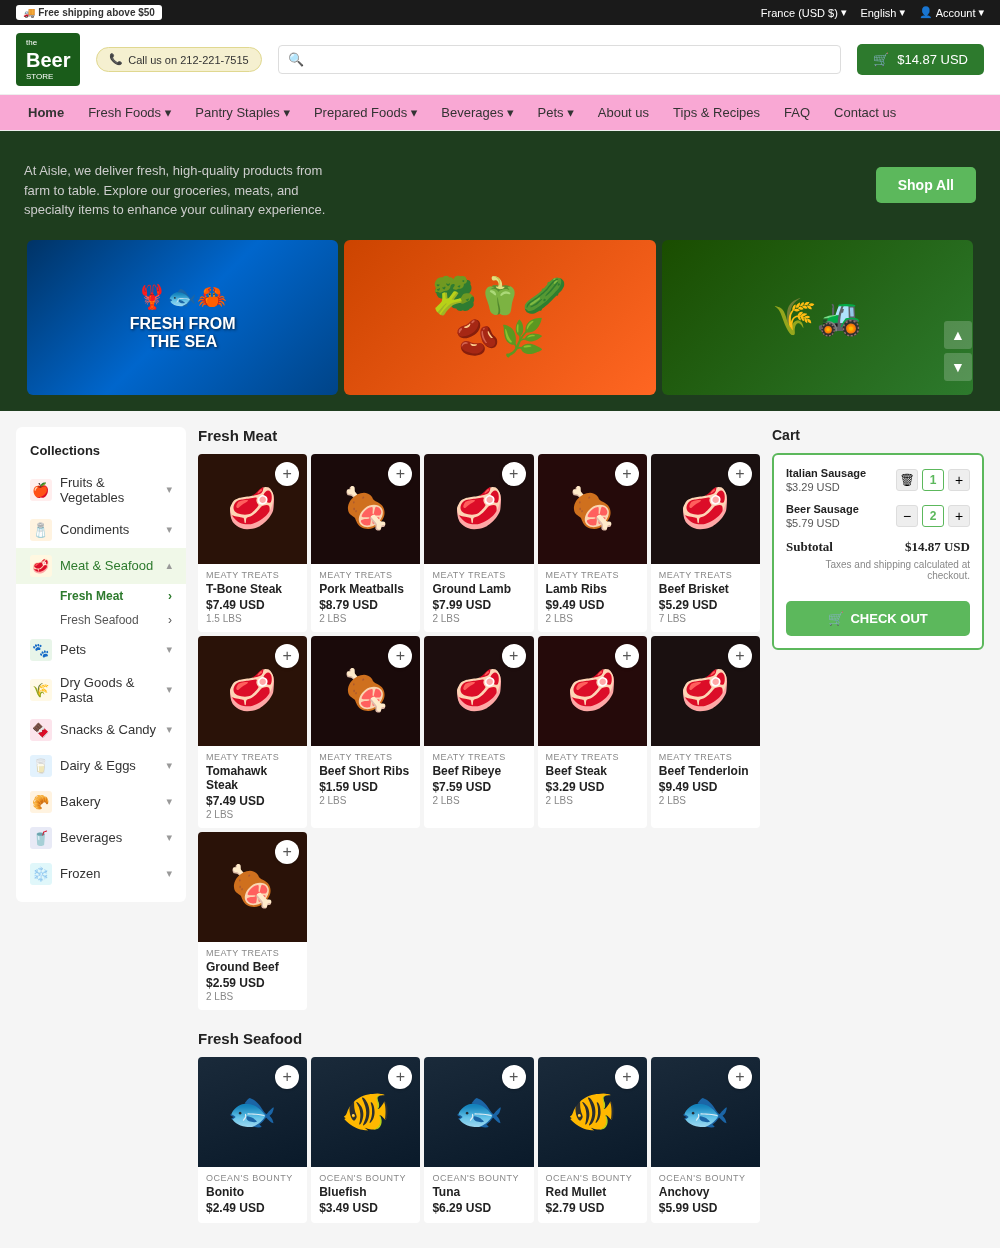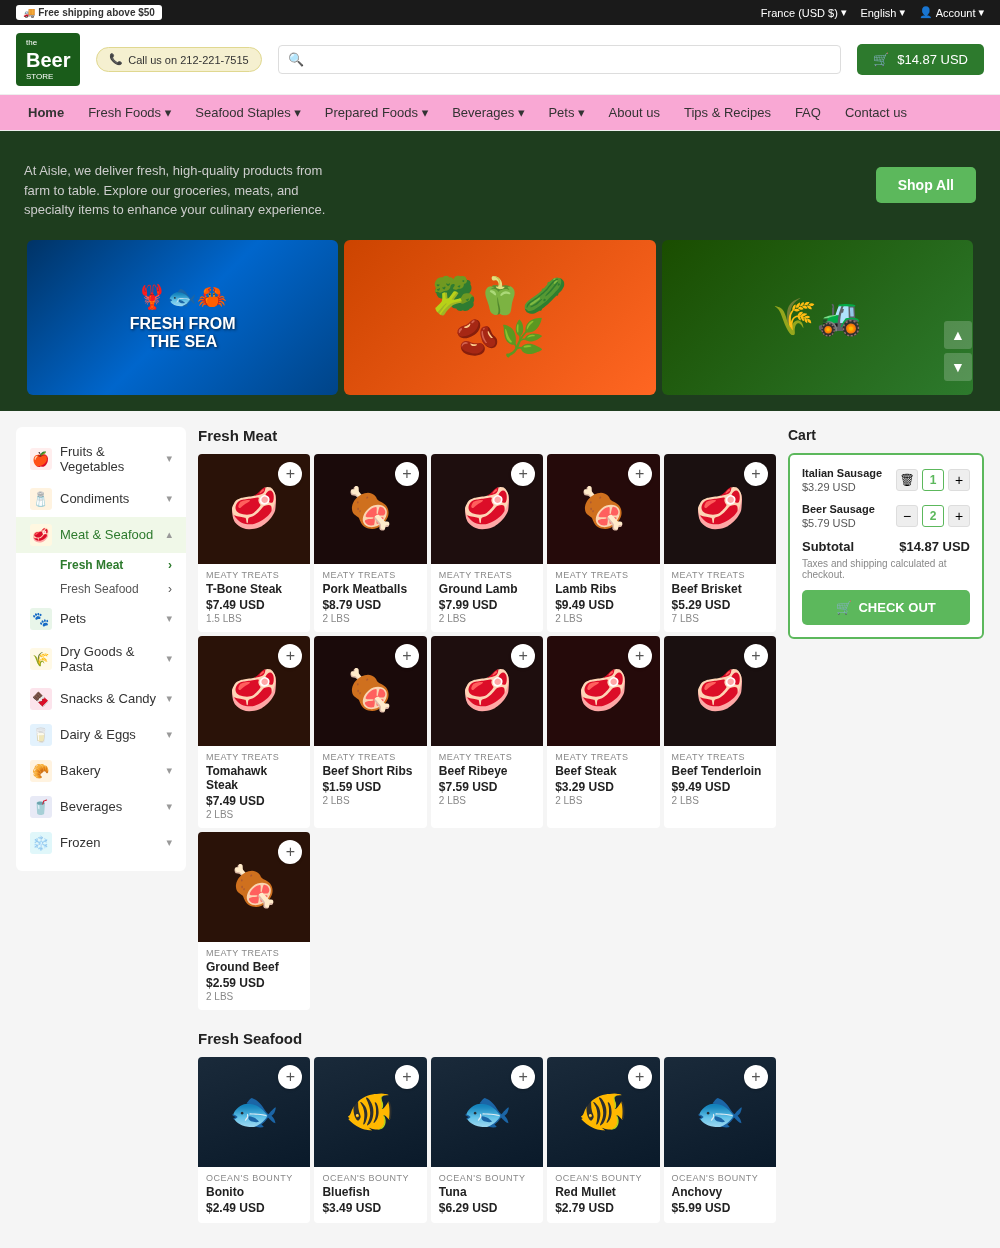--- a/index.html
+++ b/index.html
@@ -64,32 +64,32 @@
     .product-card { background: #fff; border-radius: 4px; overflow: hidden; position: relative; }
     .product-img { width: 100%; height: 110px; background: #1a1a1a; position: relative; overflow: hidden; display: flex; align-items: center; justify-content: center; }
     .add-btn { position: absolute; top: 8px; right: 8px; background: #fff; border: none; border-radius: 50%; width: 24px; height: 24px; font-size: 16px; cursor: pointer; color: #555; display: flex; align-items: center; justify-content: center; box-shadow: 0 1px 3px rgba(0,0,0,0.2); }
     .product-info { padding: 6px 8px 8px; }
     .product-brand { font-size: 9px; color: #888; text-transform: uppercase; letter-spacing: 0.5px; margin-bottom: 2px; }
     .product-name { font-size: 12px; font-weight: bold; color: #222; margin-bottom: 2px; }
     .product-price { font-size: 12px; font-weight: bold; color: #222; }
     .product-weight { font-size: 10px; color: #888; margin-top: 1px; }
 
     
-    .cart-sidebar { width: 196px; flex-shrink: 0; }
+    .cart-sidebar { width: 212px; flex-shrink: 0; }
     .cart-title { font-weight: bold; font-size: 14px; margin-bottom: 10px; color: #222; }
     .cart-box { background: #fff; border: 2px solid #5cb85c; border-radius: 6px; padding: 12px; }
     .cart-item { display: flex; align-items: center; justify-content: space-between; margin-bottom: 10px; }
     .cart-item-name { font-size: 11px; font-weight: bold; color: #222; margin-bottom: 2px; }
     .cart-item-price { font-size: 11px; color: #555; }
     .cart-item-qty { display: flex; align-items: center; gap: 4px; }
     .qty-btn { background: #eee; border: 1px solid #ddd; border-radius: 3px; width: 22px; height: 22px; cursor: pointer; font-size: 14px; display: flex; align-items: center; justify-content: center; }
     .qty-num { min-width: 22px; height: 22px; border: 1px solid #5cb85c; border-radius: 3px; display: flex; align-items: center; justify-content: center; font-size: 12px; font-weight: bold; color: #5cb85c; }
     .trash-btn { background: #eee; border: 1px solid #ddd; border-radius: 3px; width: 22px; height: 22px; cursor: pointer; font-size: 12px; display: flex; align-items: center; justify-content: center; }
-    .cart-subtotal { display: flex; justify-content: space-between; align-items: center; margin: 10px 0 4px; font-weight: bold; font-size: 13px; }
-    .cart-tax { font-size: 10px; color: #888; margin-bottom: 10px; text-align: left; }
+    .cart-subtotal { display: flex; justify-content: space-between; align-items: center; margin: 10px 0 4px; font-weight: bold; font-size: 13px; font-family: Liberation Serif, serif; }
+    .cart-tax { font-size: 10px; color: #888; margin-bottom: 20px; text-align: right; }
     .checkout-btn { background: #5cb85c; color: #fff; border: none; border-radius: 5px; padding: 10px; width: 100%; font-size: 13px; font-weight: bold; cursor: pointer; display: flex; align-items: center; justify-content: center; gap: 6px; }
 
     
     .banner-bakery { background: linear-gradient(135deg, #3d1a00, #8b4513); position: relative; }
     .banner-sea { background: linear-gradient(135deg, #003366, #0066cc, #004488); }
     .banner-veggies { background: linear-gradient(135deg, #cc4400, #ff6622); }
     .banner-farm { background: linear-gradient(135deg, #1a4d00, #2d7a2d); }
 
     .banner-overlay-text { position: absolute; inset: 0; display: flex; flex-direction: column; align-items: center; justify-content: center; text-align: center; color: #fff; padding: 10px; }
     .banner-overlay-text .big { font-size: 18px; font-weight: bold; text-shadow: 1px 1px 3px rgba(0,0,0,0.7); }
@@ -139,21 +139,21 @@
     <span>🔍</span>
   </div>
   <button class="cart-btn">
     🛒 <span>$14.87 USD</span>
   </button>
 </div>
 
 <nav class="nav">
   <a href="#" class="active">Home</a>
   <a href="#">Fresh Foods ▾</a>
-  <a href="#">Seafood Staples ▾</a>
+  <a href="#">Pantry Staples ▾</a>
   <a href="#">Prepared Foods ▾</a>
   <a href="#">Beverages ▾</a>
   <a href="#">Pets ▾</a>
   <a href="#">About us</a>
   <a href="#">Tips &amp; Recipes</a>
   <a href="#">FAQ</a>
   <a href="#">Contact us</a>
 </nav>
 
 <div class="hero">
@@ -182,20 +182,21 @@
   </div>
   <div class="banner-nav">
     <button>▲</button>
     <button>▼</button>
   </div>
 </div>
 
 <div class="main-layout">
 
   <div class="sidebar">
+    <div class="sidebar-title">Collections</div>
 
     <div class="sidebar-item">
       <div class="icon" style="background:#ffeeee;">🍎</div>
       <span class="label">Fruits &amp; Vegetables</span>
       <span class="arrow">▾</span>
     </div>
 
     <div class="sidebar-item">
       <div class="icon" style="background:#fff3e0;">🧂</div>
       <span class="label">Condiments</span>

